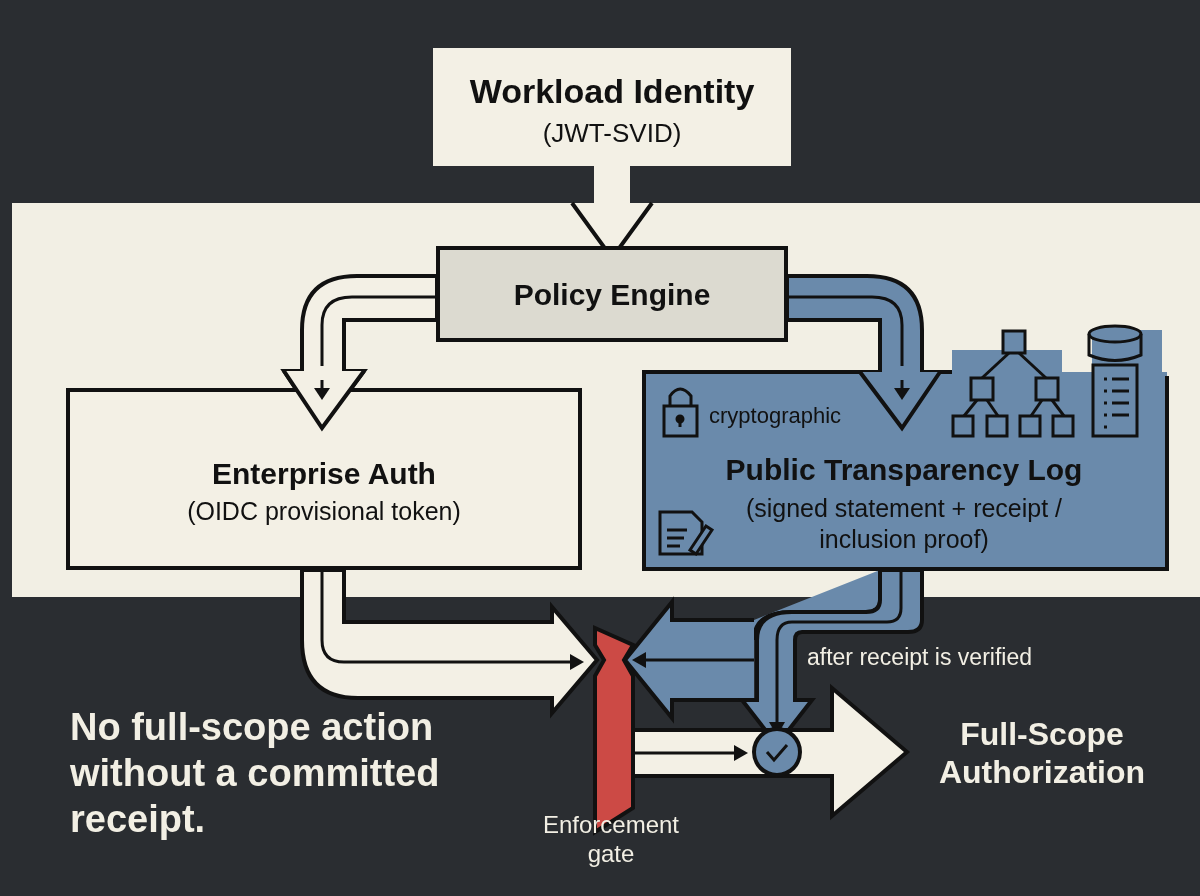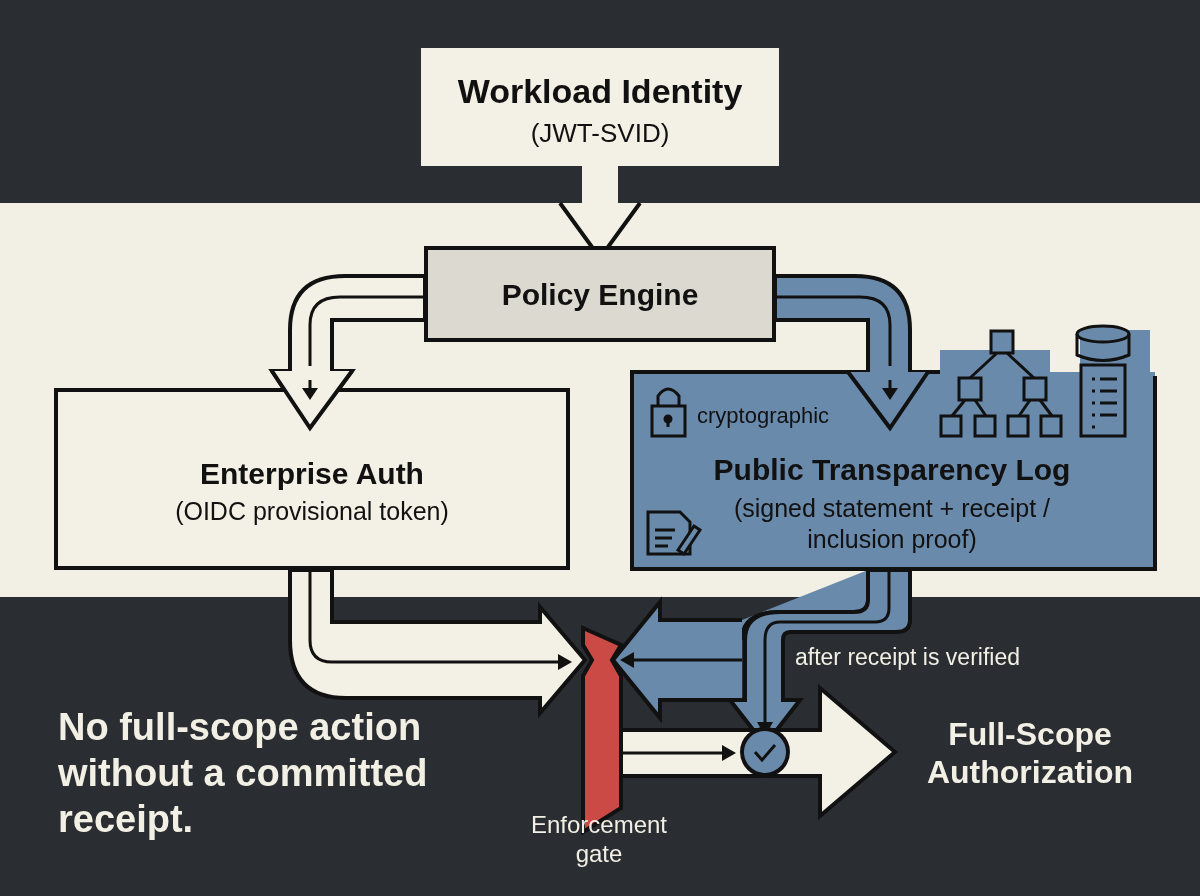--- a/index.html
+++ b/index.html
@@ -1,17 +1,17 @@
 <!DOCTYPE html>
 <html><head>
 <meta charset="utf-8">
 <style>
   html, body { margin: 0; padding: 0; }
   body { width: 1200px; height: 896px; overflow: hidden; background: #2a2d31; font-family: "Liberation Sans", "DejaVu Sans", sans-serif; }
-  #stage { position: relative; width: 1184px; height: 896px; }
+  #stage { position: relative; width: 1184px; height: 896px; margin-left: 12px; }
   svg { position: absolute; left: 0; top: 0; }
   .t { font-family: "Liberation Sans", "DejaVu Sans", sans-serif; }
   .b { font-weight: bold; }
 </style>
 </head>
 <body>
 
 <div id="stage">
 <svg width="1200" height="896" viewBox="0 0 1200 896" xmlns="http://www.w3.org/2000/svg">
 

